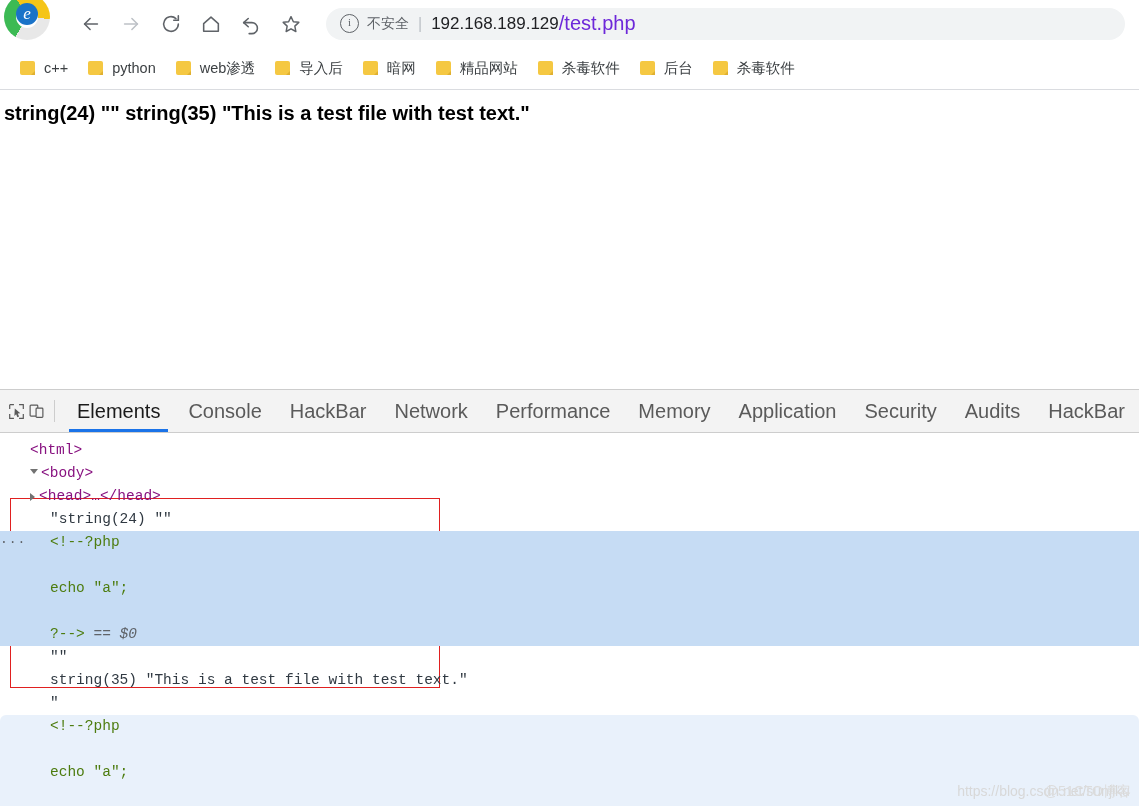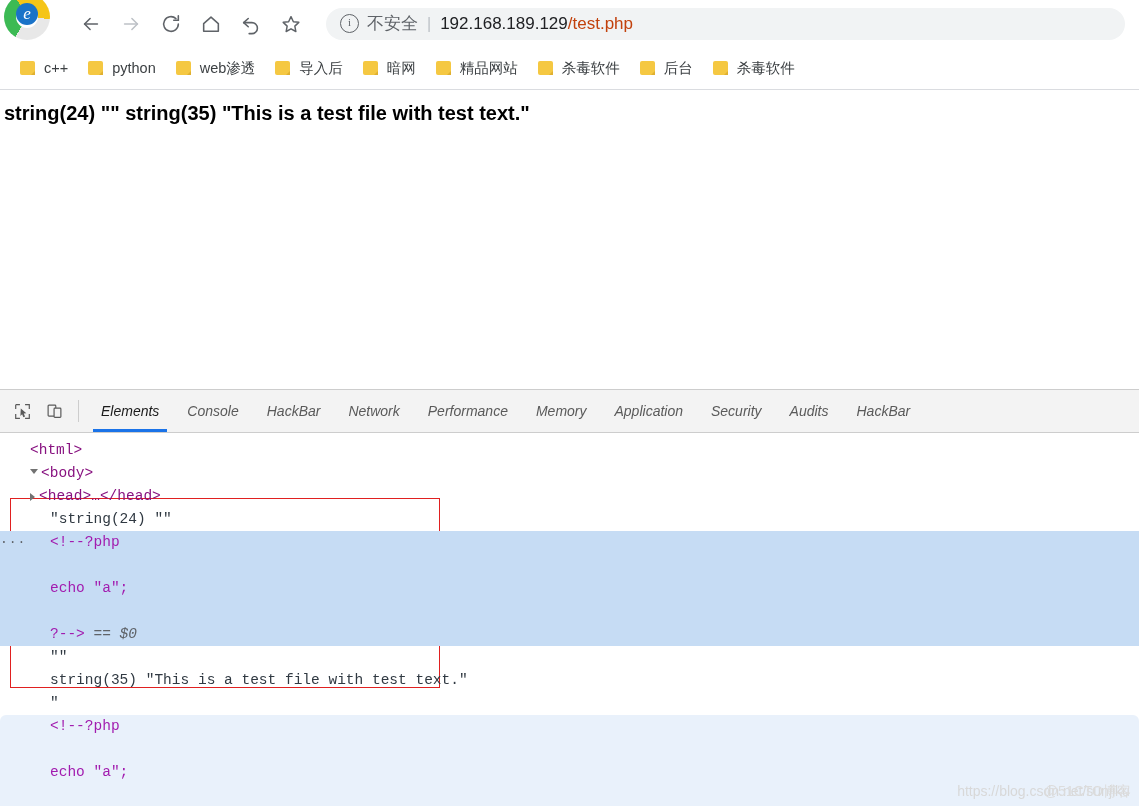--- a/index.html
+++ b/index.html
@@ -99,35 +99,35 @@
     border-radius: 50%;
     color: #5f6368;
     font-size: 11px;
     line-height: 15px;
     text-align: center;
     font-family: "Liberation Serif", serif;
     flex: 0 0 auto;
   }
   .not-secure {
     margin-left: 8px;
-    font-size: 17px;
+    font-size: 14px;
     color: #5f6368;
   }
   .omni-sep {
     margin: 0 9px;
     color: #bdc1c6;
     font-size: 16px;
   }
   .url-host {
     font-size: 17px;
     color: #202124;
   }
   .url-path {
-    font-size: 17px;
-    color: #c2410c;
+    font-size: 20px;
+    color: #6d28d9;
   }
 
   
   .bookmarks-bar {
     height: 42px;
     background: #ffffff;
     border-bottom: 1px solid #dadce0;
     display: flex;
     align-items: center;
     padding-left: 10px;
@@ -206,25 +206,24 @@
   }
   .dt-divider {
     width: 1px;
     background: #cdcdcd;
     margin: 10px 8px 10px 8px;
   }
   .dt-tab {
     display: flex;
     align-items: center;
     padding: 0 14px;
-    font-size: 14px;
+    font-size: 20px;
     color: #5a5a5a;
     white-space: nowrap;
     position: relative;
-    font-style: italic;
   }
   .dt-tab.active {
     color: #1a1a1a;
   }
   .dt-tab.active::after {
     content: "";
     position: absolute;
     left: 6px; right: 6px; bottom: 0;
     height: 3px;
     background: #1a73e8;
@@ -247,21 +246,21 @@
     white-space: pre;
     padding-left: 20px;
     position: relative;
   }
   .sel-strong { background: #c6dcf4; }
   .sel-light  { background: #e9f1fb; }
   .sel-light-first { border-radius: 6px 6px 0 0; }
 
   .tag      { color: #881280; }
   .txt      { color: #303942; }
-  .comment  { color: #a21caf; text-align: center; }
+  .comment  { color: #4d7c0f; text-align: center; }
   .dollar0  { color: #5f6368; font-style: italic; }
   .triangle {
     display: inline-block;
     width: 0; height: 0;
     border-left: 5px solid #727272;
     border-top: 4px solid transparent;
     border-bottom: 4px solid transparent;
     margin-right: 4px;
     vertical-align: middle;
   }

